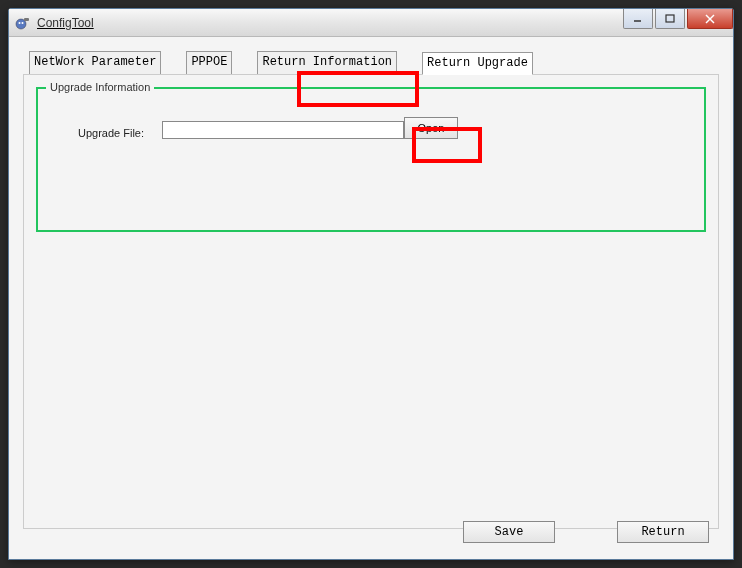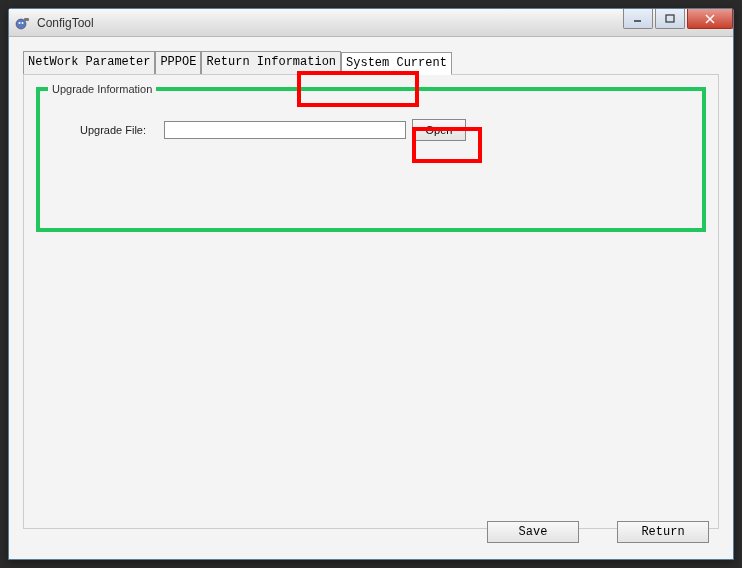--- a/index.html
+++ b/index.html
@@ -23,20 +23,21 @@
       box-shadow: 0 2px 8px rgba(0,0,0,0.4);
     }
     .titlebar {
       height: 28px;
       background: linear-gradient(to bottom, #f8f8f8 0%, #e6e6e6 50%, #d8d8d8 100%);
       border-bottom: 1px solid #b8b8b8;
       display: flex;
       align-items: center;
       padding-left: 6px;
       position: relative;
+      text-decoration: underline;
     }
     .app-icon {
       width: 16px;
       height: 16px;
       margin-right: 6px;
       display: flex;
       align-items: center;
       justify-content: center;
     }
     .title-text {
@@ -74,22 +75,24 @@
     }
     .content {
       padding: 10px 14px;
       height: calc(100% - 28px);
       position: relative;
       background: #f4f4f4;
     }
     .tabs {
       display: flex;
       margin-top: 4px;
+      margin-left: 6px;
       position: relative;
       z-index: 2;
+      gap: 25px;
     }
     .tab {
       padding: 3px 4px 4px 4px;
       font-family: "Courier New", monospace;
       font-size: 12px;
       border: 1px solid #999;
       border-bottom: none;
       background: #f0f0f0;
       margin-right: 0;
       cursor: pointer;
@@ -111,39 +114,39 @@
       z-index: 5;
     }
     .tab-panel {
       border: 1px solid #ccc;
       background: #f4f4f4;
       margin-top: 0px;
       height: 455px;
       padding: 12px;
     }
     .fieldset {
-      border: 4px solid #22c55e;
+      border: 2px solid #22c55e;
       padding: 14px 18px 24px 18px;
       height: 145px;
       position: relative;
       background: #f4f4f4;
     }
     .legend {
       position: absolute;
       top: -8px;
       left: 8px;
       background: #f4f4f4;
       padding: 0 4px;
       font-family: "Segoe UI", Tahoma, sans-serif;
       font-size: 11px;
       color: #333;
     }
     .form-row {
       display: flex;
-      align-items: center;
+      align-items: flex-end;
       margin-top: 14px;
     }
     .form-label {
       width: 106px;
       text-align: left;
       font-family: "Segoe UI", Tahoma, sans-serif;
       font-size: 11px;
       color: #222;
       padding-left: 22px;
     }
@@ -163,21 +166,20 @@
       background: #ebebeb;
     }
     .btn {
       height: 22px;
       padding: 0 14px;
       border: 1px solid #888;
       background: linear-gradient(to bottom, #f8f8f8, #e4e4e4);
       font-family: "Segoe UI", Tahoma, sans-serif;
       font-size: 11px;
       cursor: pointer;
-      margin-left: 6px;
       display: flex;
       align-items: center;
       justify-content: center;
     }
     .btn-open {
       width: 54px;
     }
     .btn-upgrade {
       width: 56px;
     }
@@ -202,20 +204,21 @@
       width: 92px;
       height: 22px;
       border: 1px solid #888;
       background: linear-gradient(to bottom, #f8f8f8, #e4e4e4);
       font-family: "Courier New", monospace;
       font-size: 12px;
       cursor: pointer;
       display: flex;
       align-items: center;
       justify-content: center;
+      margin-left: 24px;
     }
   </style>
 </head>
 <body>
 
 <div class="window">
   <div class="titlebar">
     <span class="app-icon">
       <svg width="16" height="16" viewBox="0 0 16 16">
         <circle cx="6" cy="9" r="5" fill="#5a7ac0" stroke="#334" stroke-width="0.5"></circle>
@@ -244,21 +247,21 @@
       </div>
     </div>
   </div>
 
   <div class="content">
 
     <div class="tabs">
       <div class="tab">NetWork Parameter</div>
       <div class="tab">PPPOE</div>
       <div class="tab">Return Information</div>
-      <div class="tab active">System Current</div>
+      <div class="tab active">Return Upgrade</div>
     </div>
 
     <div class="tab-highlight-sys-upgrade"></div>
 
     <div class="tab-panel">
       <div class="fieldset">
         <div class="legend">Upgrade Information</div>
 
         <div class="form-row">
           <div class="form-label">Upgrade File:</div>

